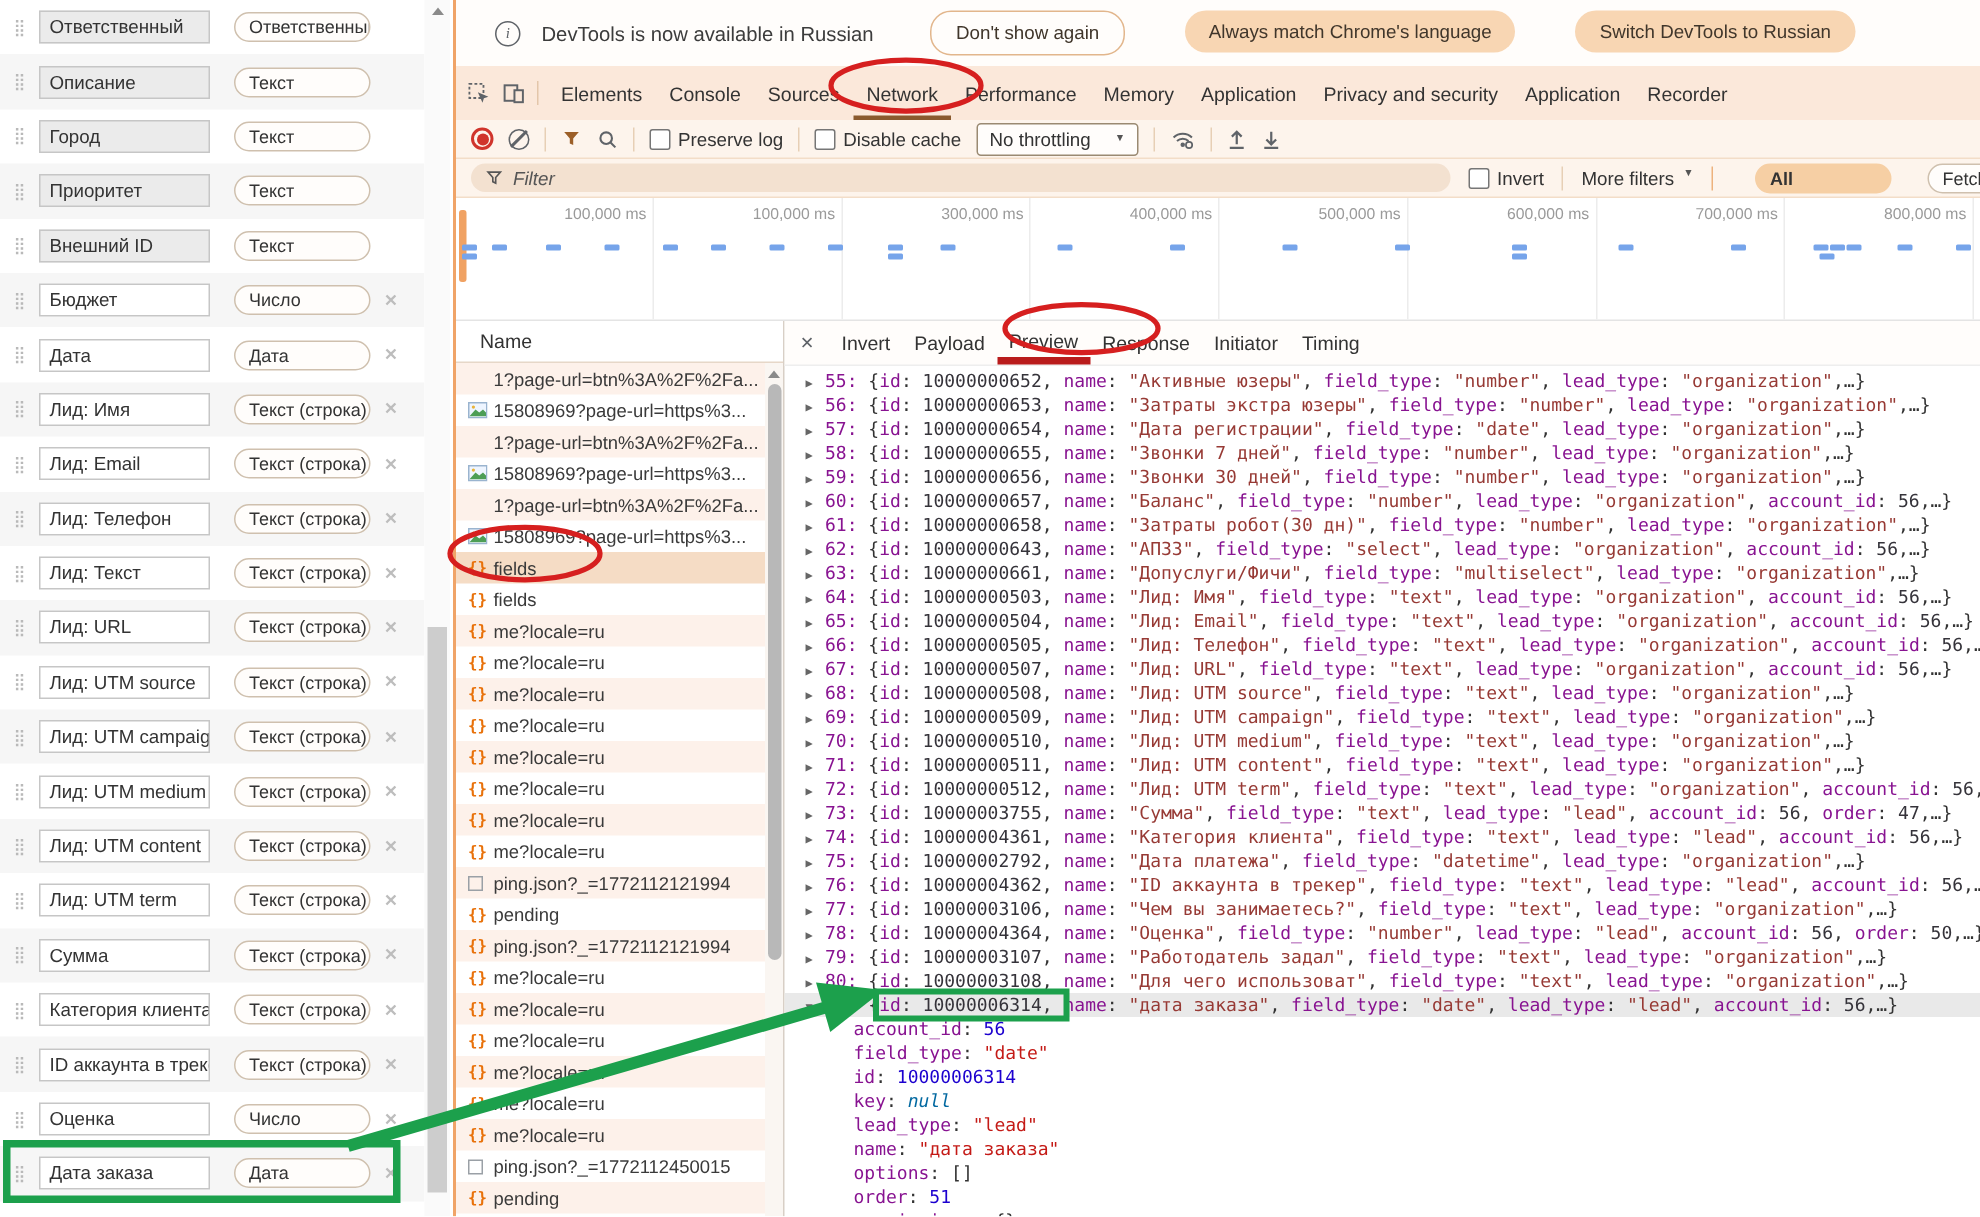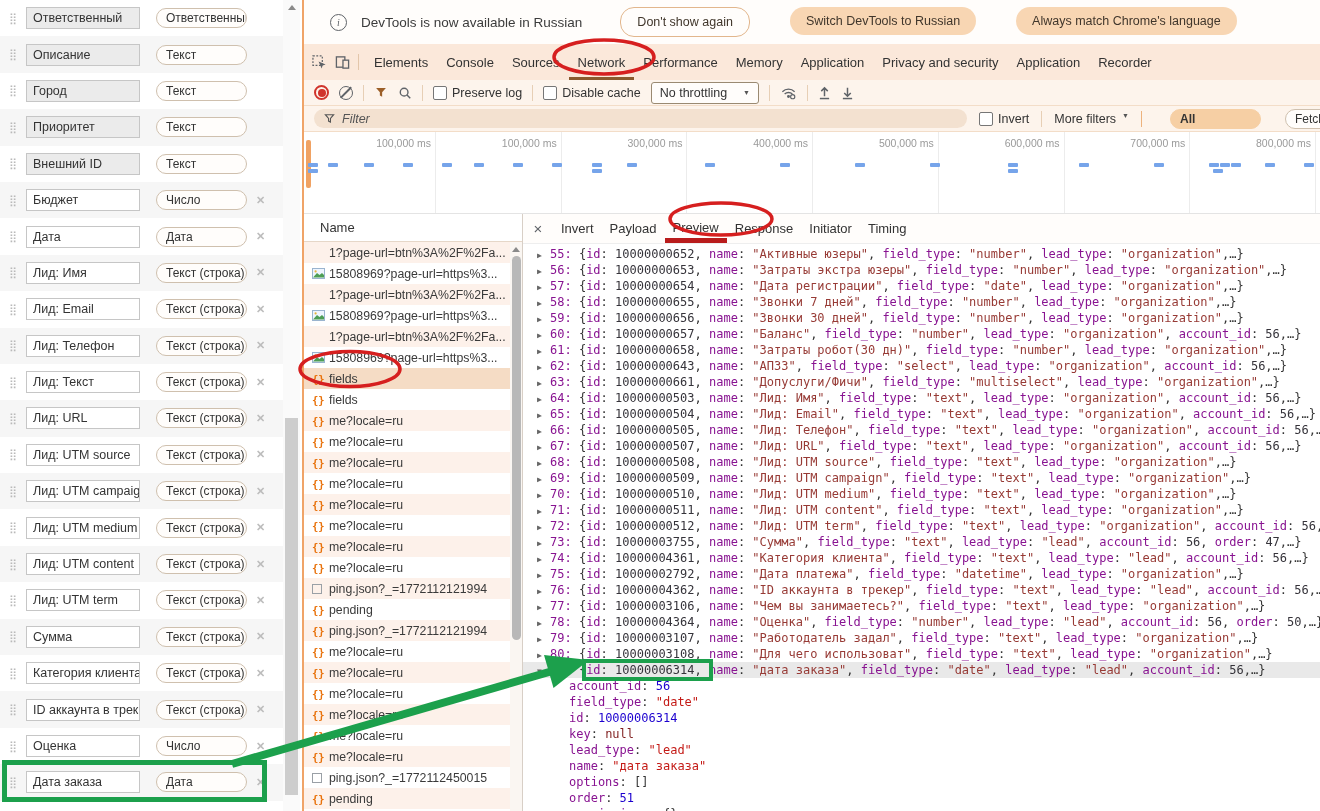--- a/index.html
+++ b/index.html
@@ -103,21 +103,21 @@
             font-size:12px;color:#333;padding-top:3px;overflow:hidden;}
   .jline,.jprop{height:16px;line-height:16px;padding-left:14px;white-space:nowrap;cursor:default;}
   .jprop{padding-left:46px;}
   .jline.hl{background:#e9e9e9;}
   .jtri{display:inline-block;width:13px;font-size:8px;color:#666;}
   .jk,.jk2{color:#881391;}
   .jvn{color:#35333a;}
   .jvs{color:#973a35;}
   .jen{color:#1c00cf;}
   .jes{color:#c41a16;}
-  .jenull{color:#7f1d1d;}
+  .jenull{color:#0369a1;font-style:italic;}
   .green-ring{outline:4px solid #1ca04c;}
 
   
   .gbox1{position:absolute;left:2px;top:760px;width:265px;height:42px;border:5px solid #1ca04c;
          box-sizing:border-box;z-index:55;}
   .overlay{position:absolute;left:0;top:0;z-index:60;pointer-events:none;}
 </style>
 </head>
 <body>
 
@@ -260,22 +260,22 @@
     <div class="ps-thumb"></div>
   </div>
 
   <section class="devtools">
 
     <div class="notif">
       <span class="info-ic">i</span>
       <span class="notif-msg">DevTools is now available in Russian</span>
       <div class="notif-btns">
           <span class="nbtn outline">Don't show again</span>
+          <span class="nbtn filled">Always match Chrome's language</span>
           <span class="nbtn filled">Switch DevTools to Russian</span>
-          <span class="nbtn filled">Always match Chrome's language</span>
         </div>
     </div>
 
     <div class="tabbar">
       <span class="tb-ic">
         <svg width="15" height="15" viewBox="0 0 16 16">
             <rect x="1" y="1" width="10" height="10" fill="none" stroke="#5f6368" stroke-width="1.3" stroke-dasharray="2 1.6"></rect>
             <path d="M7 7l7.5 3.2-3.2 1-1 3.2z" fill="#5f6368"></path>
           </svg>
       </span>

